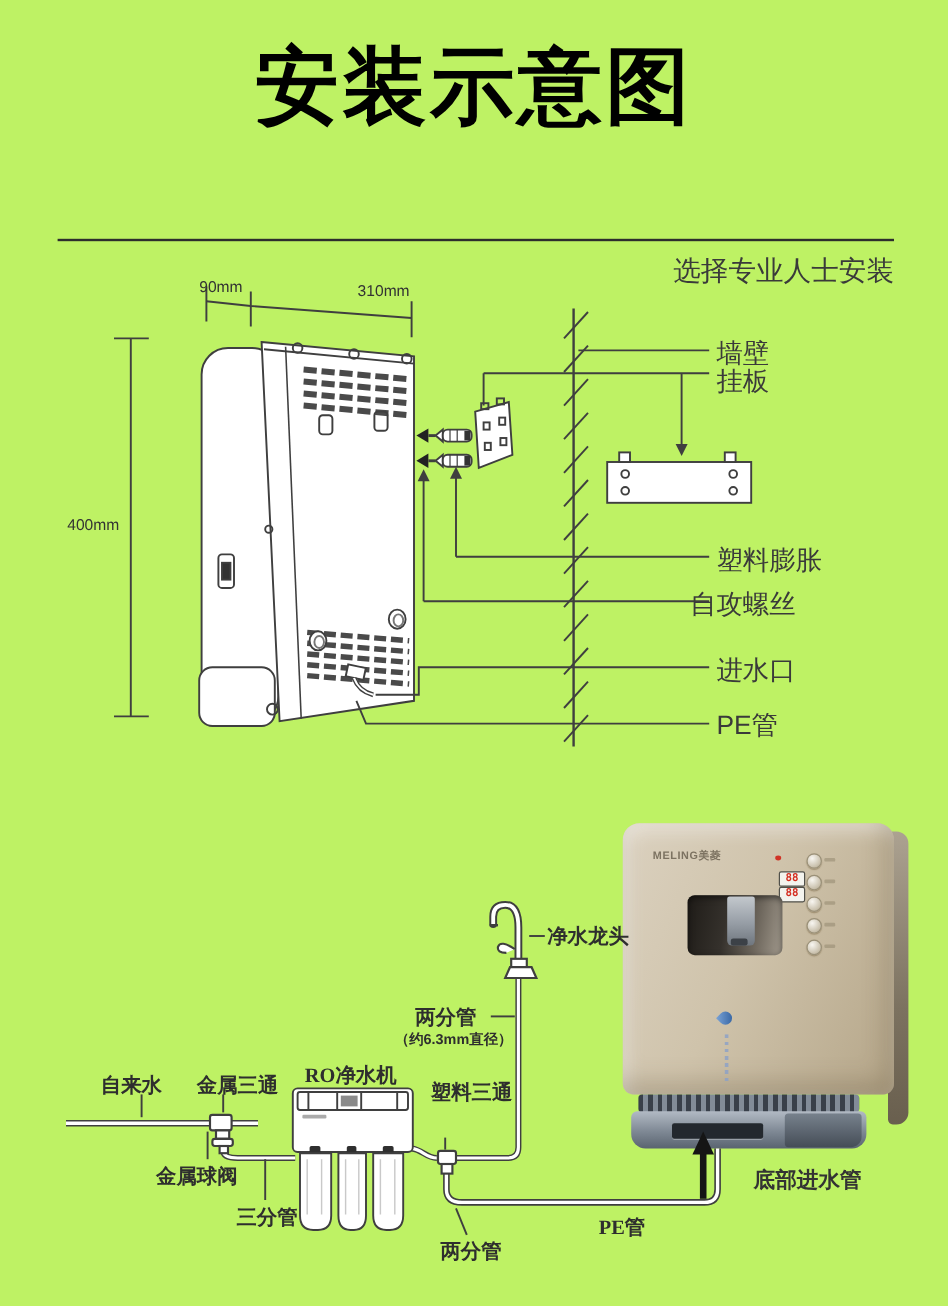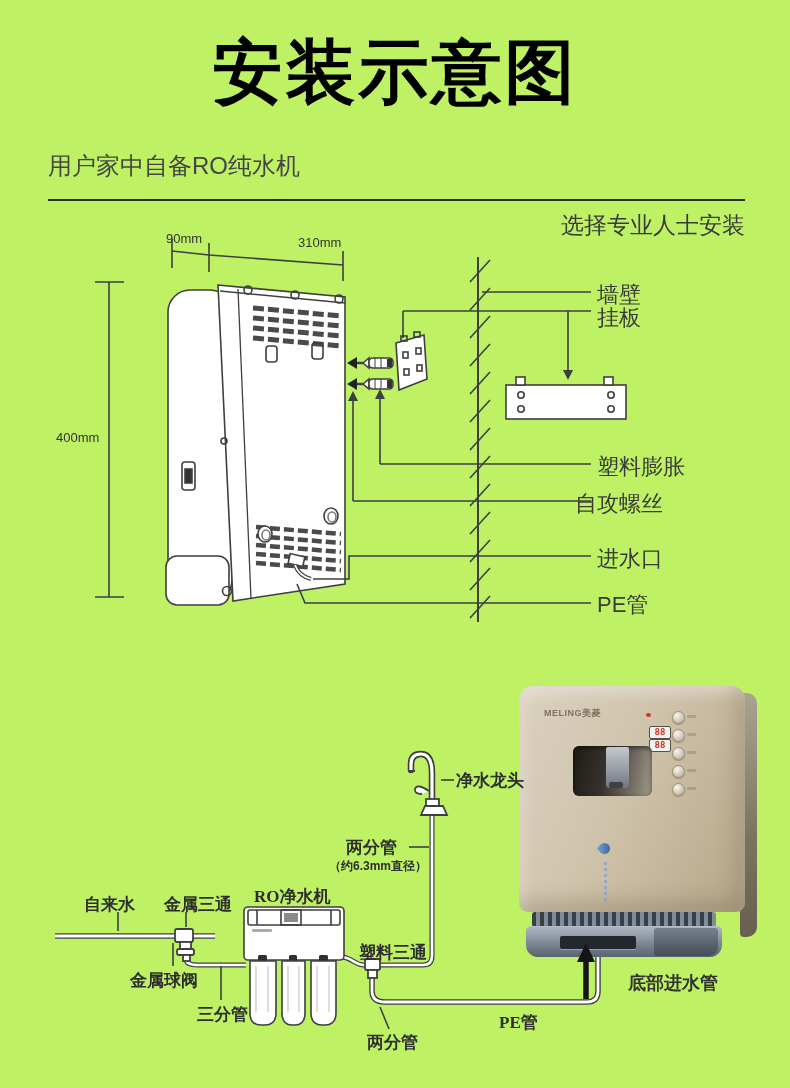--- a/index.html
+++ b/index.html
@@ -228,21 +228,20 @@
       <path d="M389,1029 L380,1007"></path>
     </g>
 
     <g>
       <path d="M586,999 V961" stroke="#151515" stroke-width="5.5"></path>
       <polygon points="586,943 577,962 595,962" fill="#151515" stroke="none"></polygon>
     </g>
   </svg>
 
   <h1 class="title">安装示意图</h1>
-  <div class="subtitle">用户家中自备RO纯水机</div>
   <div class="rule"></div>
   <div class="pro-note">选择专业人士安装</div>
 
   <div class="lbl lbl-dim" style="left:166px;top:231px;">90mm</div>
   <div class="lbl lbl-dim" style="left:250px;top:235px;margin-left:48px;">310mm</div>
   <div class="lbl lbl-dim" style="left:56px;top:430px;">400mm</div>
   <div class="lbl lbl-top" style="left:597px;top:280px;">墙壁</div>
   <div class="lbl lbl-top" style="left:597px;top:303px;">挂板</div>
   <div class="lbl lbl-top" style="left:597px;top:452px;">塑料膨胀</div>
   <div class="lbl lbl-top" style="left:575px;top:489px;">自攻螺丝</div>
@@ -250,21 +249,21 @@
   <div class="lbl lbl-top" style="left:597px;top:590px;">PE管</div>
 
   <div class="lbl lbl-bot" style="left:456px;top:769px;">净水龙头</div>
   <div class="lbl lbl-bot" style="left:346px;top:836px;">两分管</div>
   <div class="lbl lbl-note" style="left:329px;top:858px;">（约6.3mm直径）</div>
   <div class="lbl lbl-bot" style="left:84px;top:893px;">自来水</div>
   <div class="lbl lbl-bot" style="left:164px;top:893px;">金属三通</div>
   <div class="lbl lbl-bot" style="left:254px;top:885px;">RO净水机</div>
   <div class="lbl lbl-bot" style="left:130px;top:969px;">金属球阀</div>
   <div class="lbl lbl-bot" style="left:197px;top:1003px;">三分管</div>
-  <div class="lbl lbl-bot" style="left:359px;top:941px;">塑料三通</div>
+  <div class="lbl lbl-bot" style="left:359px;top:899px;">塑料三通</div>
   <div class="lbl lbl-bot" style="left:367px;top:1031px;">两分管</div>
   <div class="lbl lbl-bot" style="left:499px;top:1011px;">PE管</div>
   <div class="lbl lbl-caption" style="left:628px;top:971px;">底部进水管</div>
 
   <div class="product">
     <div class="pr-side"></div>
     <div class="pr-face"></div>
     <div class="pr-brand">MELING美菱</div>
     <div class="pr-ind"></div>
     <div class="pr-disp pr-d1">88</div>

